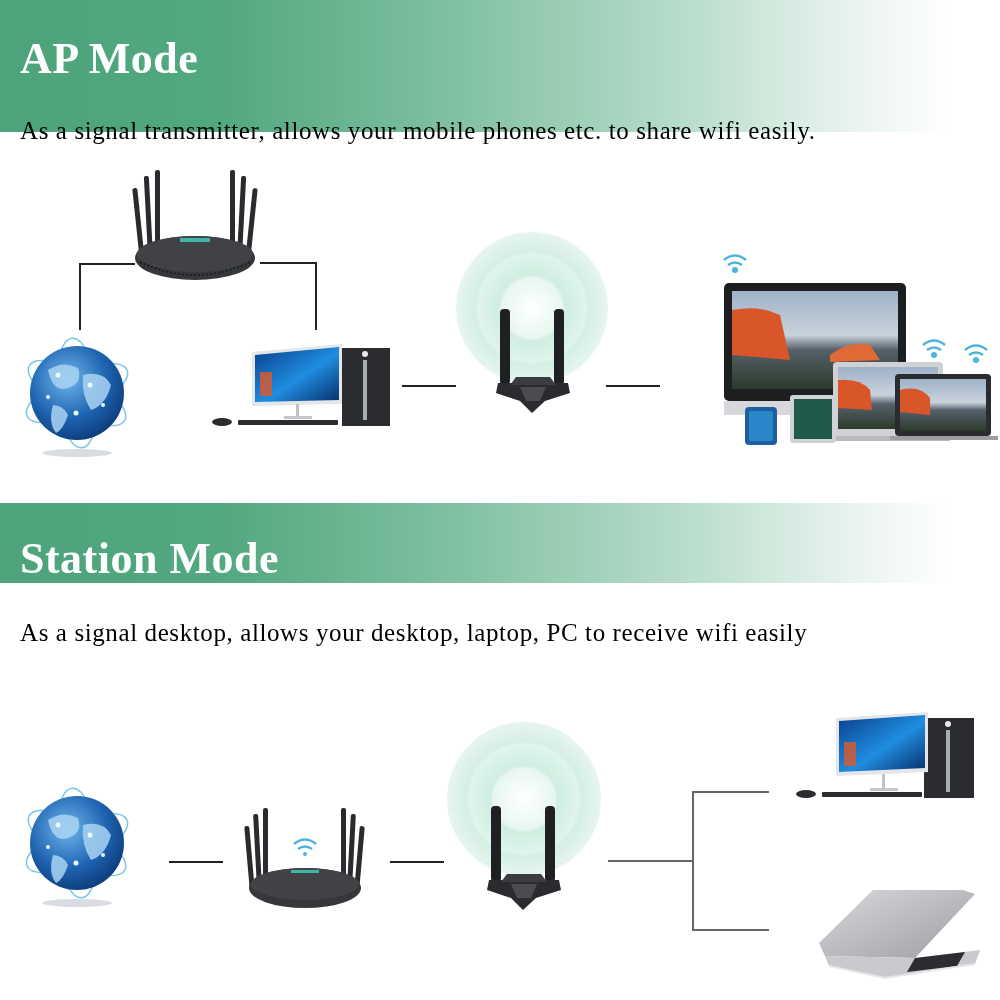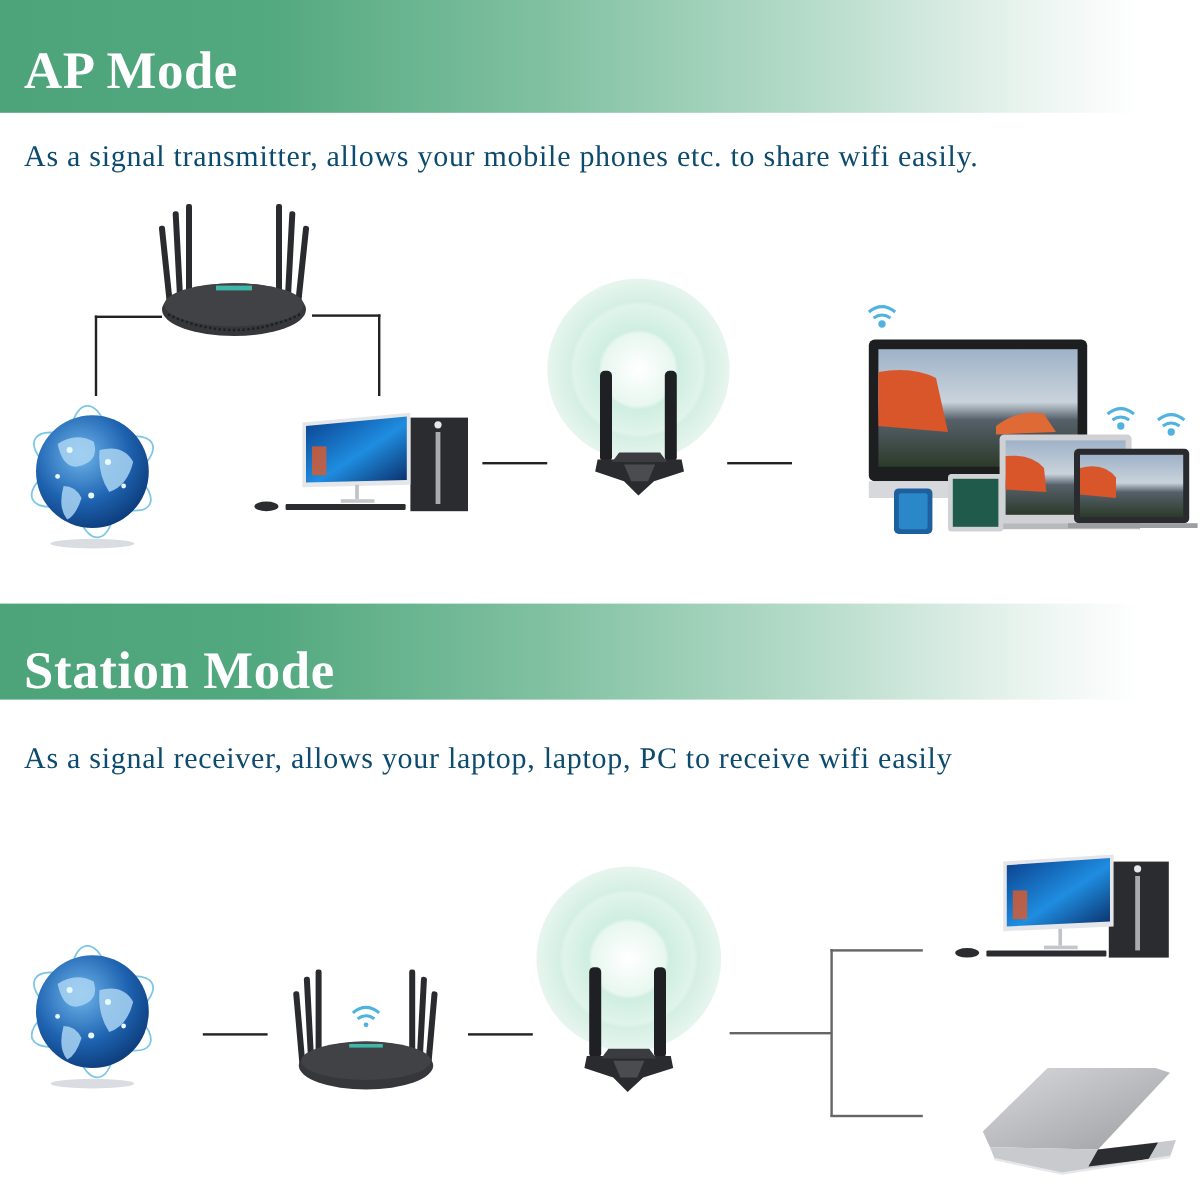--- a/index.html
+++ b/index.html
@@ -1,19 +1,19 @@
 <!DOCTYPE html>
 <html><head>
   <meta charset="utf-8">
   <style>
     html, body { margin: 0; padding: 0; background: #ffffff; }
     body { width: 1000px; height: 1000px; position: relative; overflow: hidden; font-family: "Liberation Serif", serif; }
     .banner { position: absolute; left: 0; width: 1000px; background: linear-gradient(90deg, #4ea47a 0%, #52a87f 22%, #7fc0a0 45%, #b7dccb 68%, #e8f3ee 85%, #ffffff 95%); }
     .banner-title { position: absolute; left: 20px; color: #ffffff; font-family: "Liberation Serif", serif; font-weight: bold; font-size: 44px; letter-spacing: 0.5px; }
-    .subtitle { position: absolute; left: 20px; color: #0c4a6e; font-family: "Liberation Serif", serif; font-size: 25px; letter-spacing: 0.6px; white-space: nowrap; }
+    .subtitle { position: absolute; left: 20px; color: #000000; font-family: "Liberation Serif", serif; font-size: 25px; letter-spacing: 0.6px; white-space: nowrap; }
     .abs { position: absolute; }
     .hline { position: absolute; height: 2px; background: #222; }
     .vline { position: absolute; width: 2px; background: #222; }
     .gline { background: #666; }
     svg { display: block; overflow: visible; }
   </style>
 </head>
 <body>
 
 <svg width="0" height="0" style="position:absolute">
@@ -44,21 +44,21 @@
       <stop offset="60%" stop-color="#56606a"></stop>
       <stop offset="100%" stop-color="#2c3a2a"></stop>
     </linearGradient>
     <linearGradient id="laptopGrad" x1="0" y1="0" x2="1" y2="1">
       <stop offset="0%" stop-color="#d8d9db"></stop>
       <stop offset="100%" stop-color="#9c9ea2"></stop>
     </linearGradient>
   </defs>
 </svg>
 
-<div class="banner" style="top:0; height:94px;">
+<div class="banner" style="top:0; height:132px;">
   <div class="banner-title" style="top:33px;">AP Mode</div>
 </div>
 <div class="subtitle" style="top:117px;">As a signal transmitter, allows your mobile phones etc. to share wifi easily.</div>
 
 <div class="hline" style="left:79px; top:263px; width:56px;"></div>
 <div class="vline" style="left:79px; top:263px; height:67px;"></div>
 <div class="hline" style="left:260px; top:262px; width:57px;"></div>
 <div class="vline" style="left:315px; top:262px; height:68px;"></div>
 <div class="hline" style="left:402px; top:385px; width:54px;"></div>
 <div class="hline" style="left:606px; top:385px; width:54px;"></div>
@@ -161,21 +161,21 @@
     <rect x="74" y="149" width="38" height="40" fill="#1f5a4a"></rect>
 
     <rect x="25" y="157" width="32" height="38" rx="4" fill="#1e5f9e"></rect>
     <rect x="29" y="161" width="24" height="30" rx="2" fill="#2a88c8"></rect>
   </svg>
 </div>
 
 <div class="banner" style="top:503px; height:80px;">
   <div class="banner-title" style="top:30px;">Station Mode</div>
 </div>
-<div class="subtitle" style="top:619px;">As a signal receiver, allows your laptop, laptop, PC to receive wifi easily</div>
+<div class="subtitle" style="top:619px;">As a signal desktop, allows your desktop, laptop, PC to receive wifi easily</div>
 
 <div class="abs" style="left:18px; top:785px;">
   <svg width="118" height="125" viewBox="0 0 118 125">
     <ellipse cx="59" cy="118" rx="35" ry="4" fill="#d9dde2"></ellipse>
     <ellipse cx="59" cy="58" rx="55" ry="20" fill="none" stroke="#7cc7e6" stroke-width="1.5" transform="rotate(-25 59 58)"></ellipse>
     <ellipse cx="59" cy="58" rx="55" ry="20" fill="none" stroke="#7cc7e6" stroke-width="1.5" transform="rotate(30 59 58)"></ellipse>
     <ellipse cx="59" cy="58" rx="55" ry="20" fill="none" stroke="#7cc7e6" stroke-width="1.5" transform="rotate(85 59 58)"></ellipse>
     <circle cx="59" cy="58" r="47" fill="url(#globeGrad)"></circle>
     <path d="M30 35 q15 -10 30 -2 q5 15 -10 20 q-15 5 -20 -18z M65 40 q20 -5 28 10 q-5 20 -20 25 q-10 -15 -8 -35z M35 70 q10 0 15 10 q-5 15 -12 18 q-8 -10 -3 -28z" fill="#a9d4f2" opacity="0.85"></path>
     <g fill="#e8fbff">

